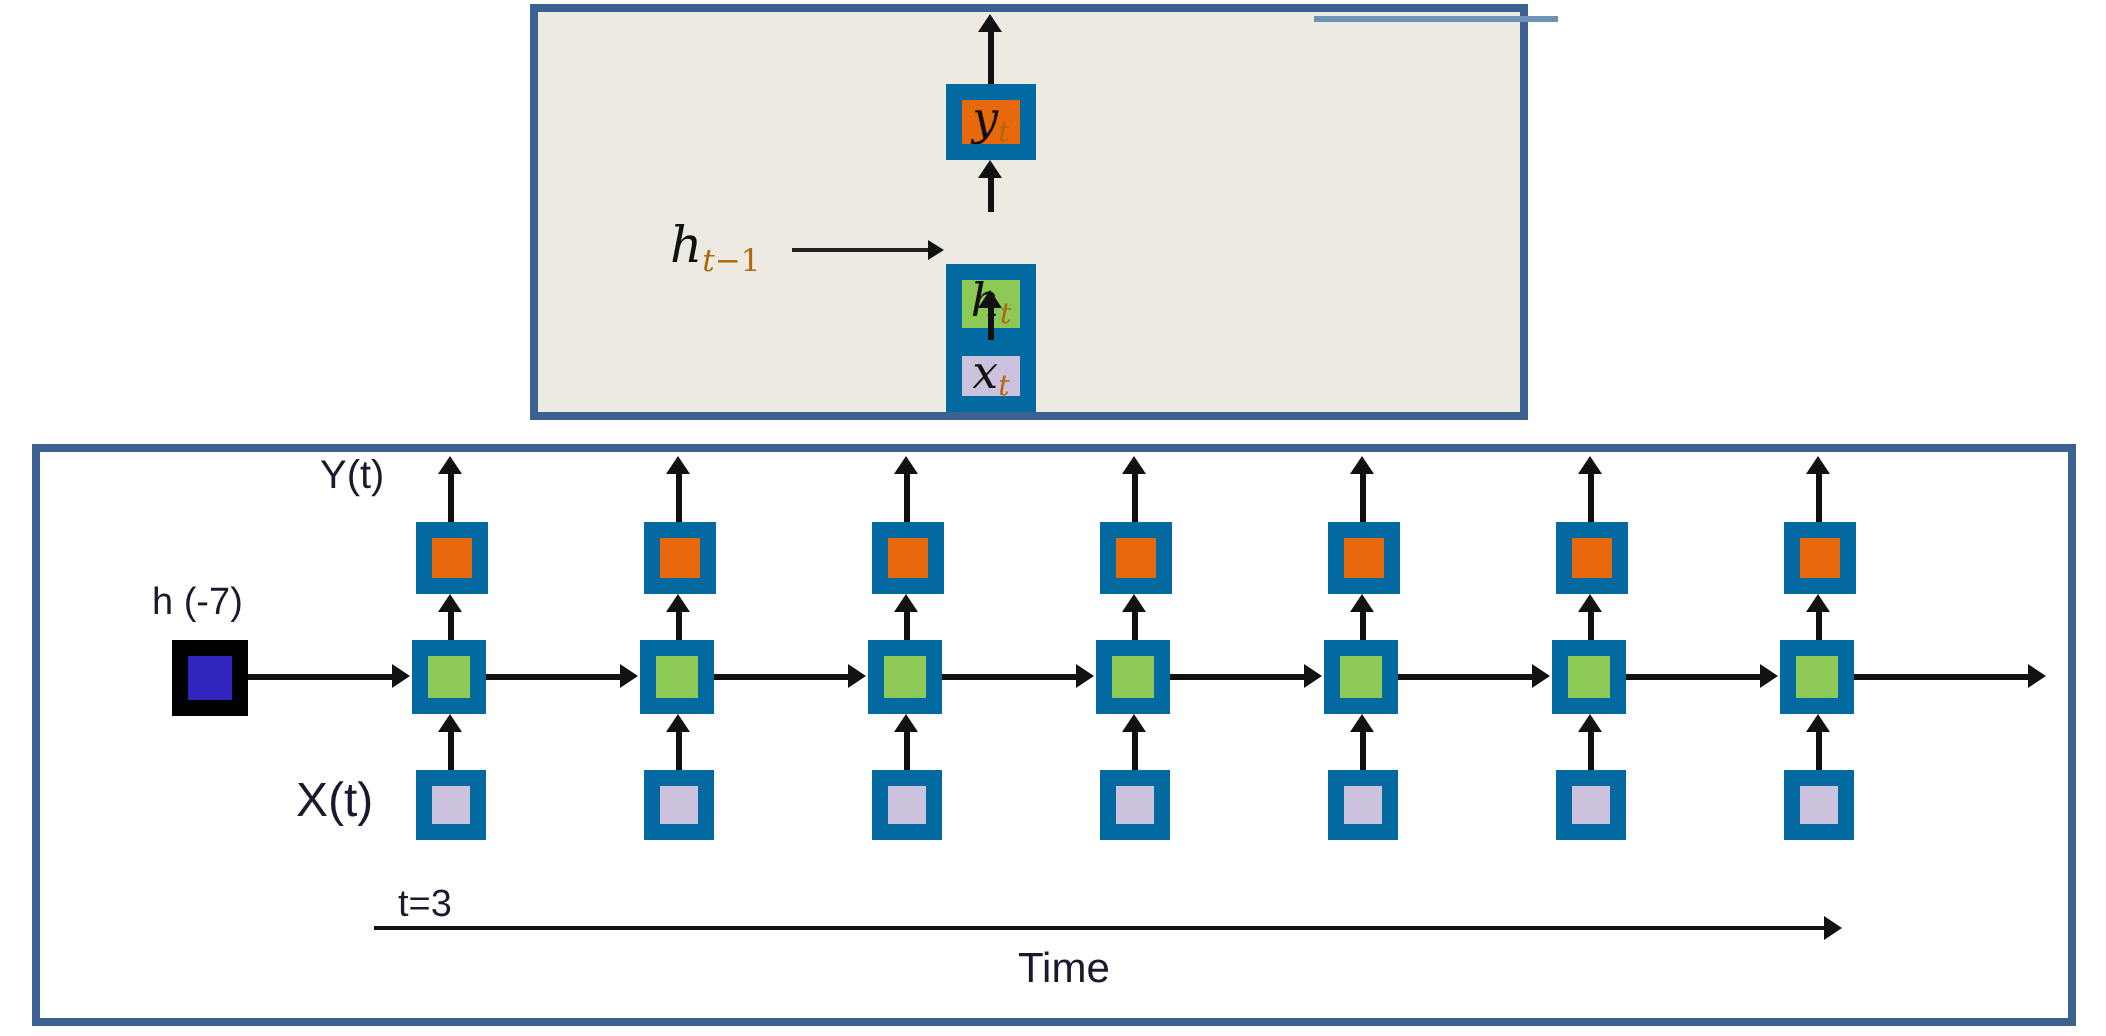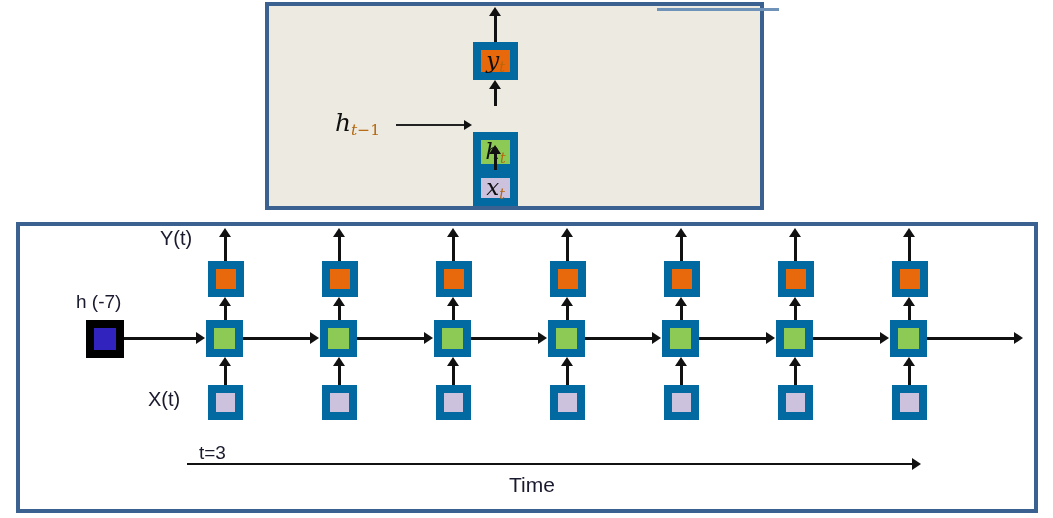--- a/index.html
+++ b/index.html
@@ -181,21 +181,21 @@
   <div class="v-line dark" style="left:494px; top:154px; height:18px;"></div>
   <div class="arrow-up" style="left:489px; top:145px;"></div>
 
   <div class="node lavender" id="cell-x" style="left:473px; top:170px; width:45px; height:36px;">
     <span class="boxlabel"><span>x</span><span class="sub">t</span></span>
   </div>
 
   <div class="panel" id="panel-unrolled"></div>
 
   <div class="slabel" id="label-Y" style="left:160px; top:228px; font-size:20px;">Y(t)</div>
-  <div class="slabel" id="label-X" style="left:148px; top:389px; font-size:20px;">X(t)</div>
+  <div class="slabel" id="label-X" style="left:148px; top:389px; font-size:24px;">X(t)</div>
   <div class="slabel" id="label-h0" style="left:76px; top:292px; font-size:19px;">h (-7)</div>
 
   <div class="node blue" style="left:86px; top:320px; width:38px; height:38px;"></div>
 
   <div class="h-line" style="left:124px; top:337px; width:78px;"></div>
   <div class="arrow-right" style="left:196px; top:332px;"></div>
 
   <div class="v-line dark" style="left:224px; top:234px; height:28px;"></div>
   <div class="arrow-up" style="left:219px; top:228px;"></div>
   <div class="node orange" style="left:208px; top:261px; width:36px; height:36px;"></div>

